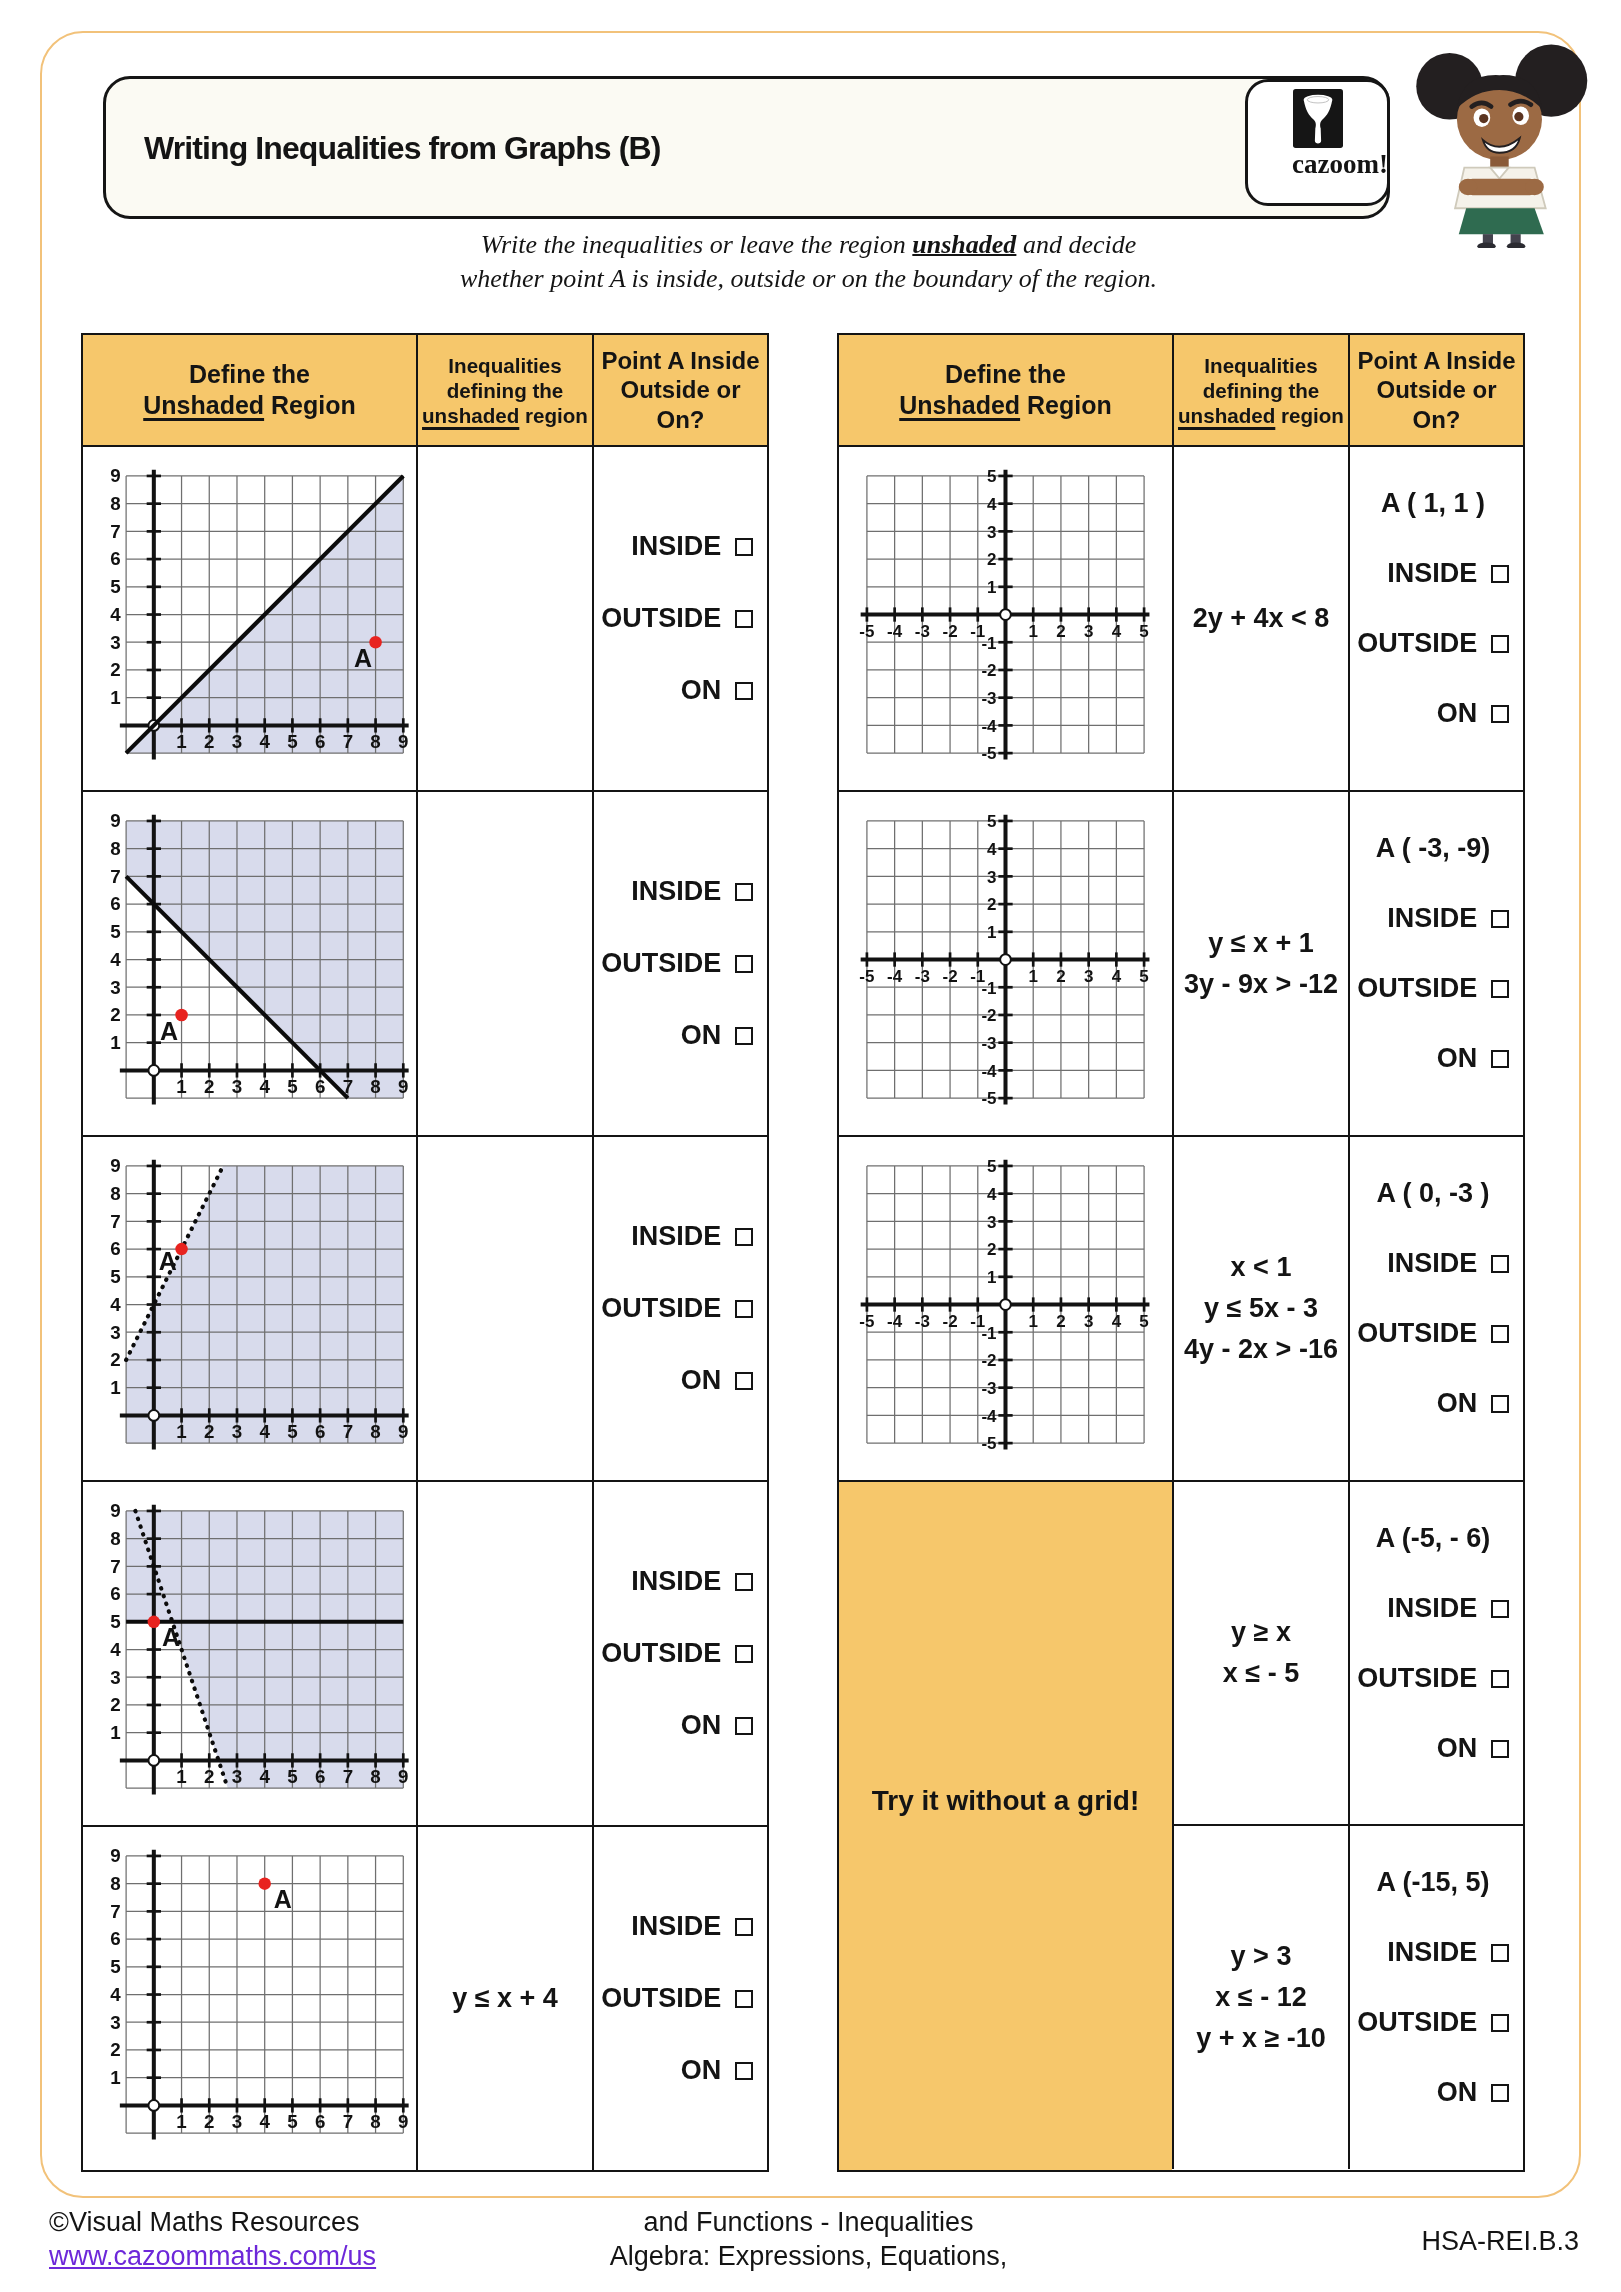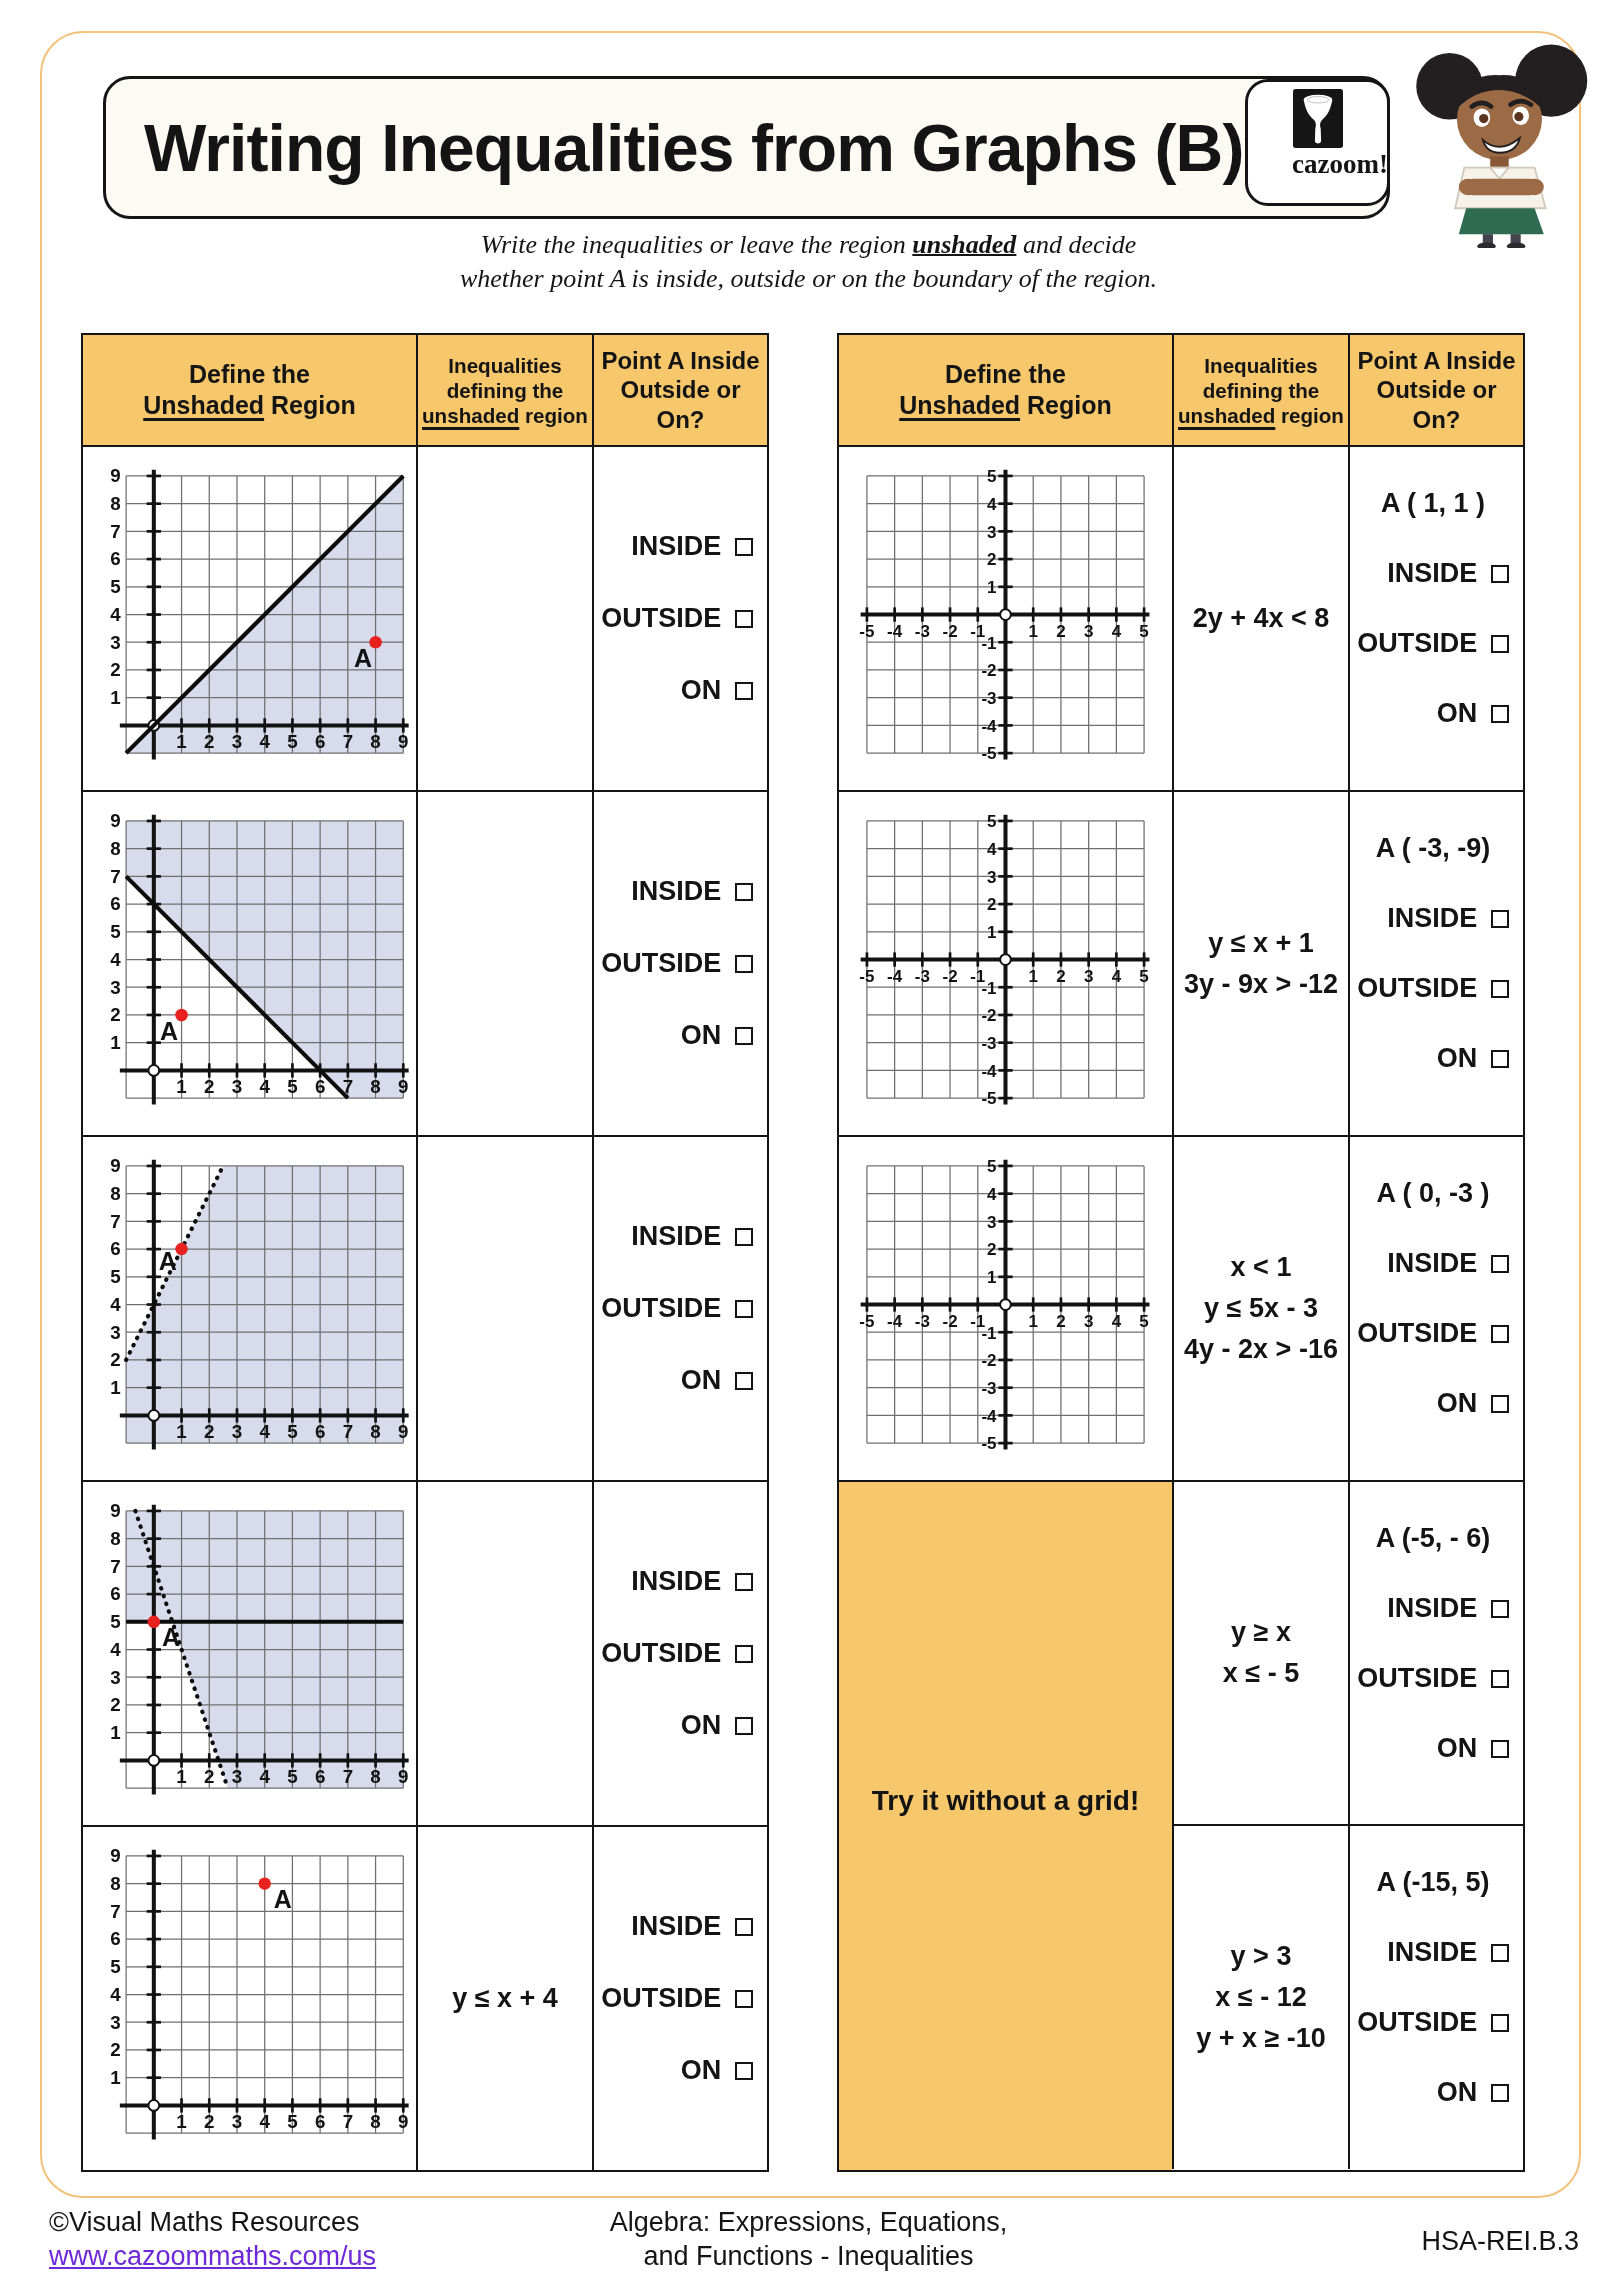--- a/index.html
+++ b/index.html
@@ -1,21 +1,21 @@
 <!DOCTYPE html>
 <html style="font-size:14.3px"><head>
 <meta charset="utf-8">
 <style>
   html,body{margin:0;padding:0;background:#ffffff;}
   body{width:1622px;height:2293px;position:relative;font-family:"Liberation Sans",sans-serif;overflow:hidden;color:#141414;}
 
   .page-border{position:absolute;left:40px;top:31px;width:1537px;height:2163px;border:2.7px solid #F2C27A;border-radius:43px;}
 
   .title-box{position:absolute;left:103px;top:76px;width:1287px;height:143px;background:#FBFAF3;border:3.6px solid #151515;border-radius:27px;box-sizing:border-box;}
-  .title-text{position:absolute;left:38px;top:50%;transform:translateY(-50%);font-size:66px;font-weight:bold;letter-spacing:-0.9px;white-space:nowrap;}
+  .title-text{position:absolute;left:38px;top:50%;transform:translateY(-50%);font-size:32px;font-weight:bold;letter-spacing:-0.9px;white-space:nowrap;}
 
   .logo-box{position:absolute;left:1245px;top:79px;width:145px;height:127px;background:#ffffff;border:3.6px solid #151515;border-radius:23px;box-sizing:border-box;text-align:center;}
   .logo-box svg{margin-top:7.2px;}
   .logo-text{font-family:"Liberation Serif",serif;font-weight:bold;font-size:27px;margin-top:-1.8px;padding-left:44px;}
 
   .character{position:absolute;left:1394px;top:40px;width:222px;height:208px;}
 
   .instructions{position:absolute;left:40px;top:228px;width:1537px;text-align:center;font-family:"Liberation Serif",serif;font-style:italic;font-size:26px;line-height:34px;}
   .instructions .u{font-weight:bold;text-decoration:underline;text-decoration-thickness:1.8px;}
 
@@ -893,17 +893,17 @@
       </div>
     </div>
   </div>
 </div>
 
 <div class="footer-left">
   <div>©Visual Maths Resources</div>
   <div><a class="footer-link" href="#">www.cazoommaths.com/us</a></div>
 </div>
 <div class="footer-center">
+  <div>and Functions - Inequalities</div>
   <div>Algebra: Expressions, Equations,</div>
-  <div>and Functions - Inequalities</div>
 </div>
 <div class="footer-right">HSA-REI.B.3</div>
 
 
 </body></html>

